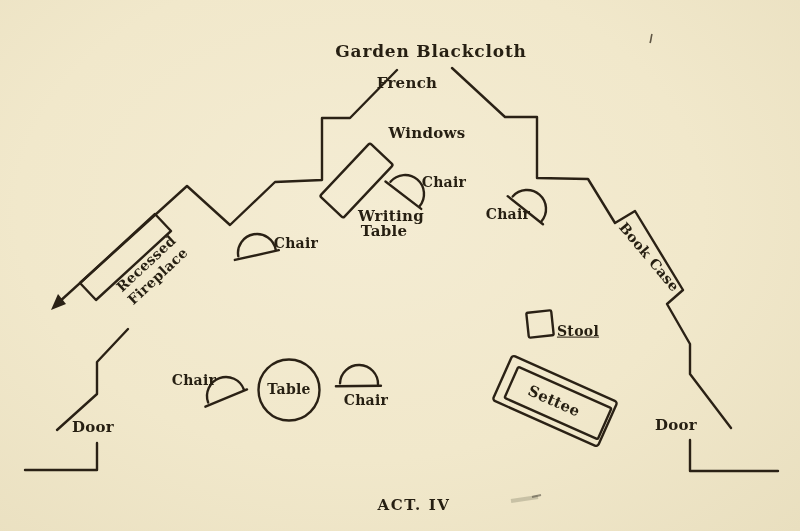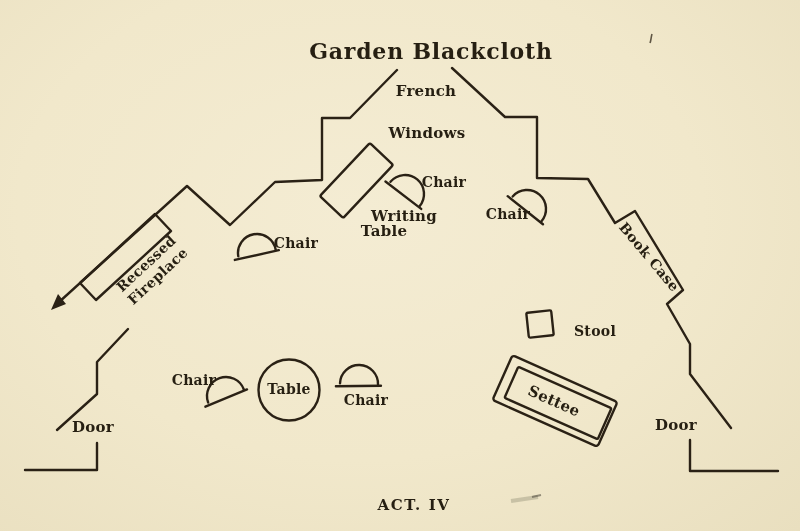--- a/index.html
+++ b/index.html
@@ -17,21 +17,21 @@
     transform:translate(-50%,-50%);
     font-weight:bold;
     color:#261f12;
     font-size:14px;
     letter-spacing:.3px;
     white-space:nowrap;
     text-align:center;
     line-height:1.2;
   }
   .md{font-size:15px;}
-  .lg{font-size:22px;letter-spacing:.8px;}
+  .lg{font-size:17px;letter-spacing:.8px;}
   .rot-fireplace{transform:translate(-50%,-50%) rotate(-43deg);}
   .rot-bookcase{transform:translate(-50%,-50%) rotate(50deg);}
   .rot-settee{transform:translate(-50%,-50%) rotate(24deg);}
   .two-line span{display:block;}
   .caption{letter-spacing:1.6px;}
 </style>
 </head>
 <body>
 
 <div class="page">
@@ -77,41 +77,41 @@
       <line class="ink" x1="-23" y1="3" x2="22" y2="1"></line>
     </g>
 
     <path d="M652 34 C651 37 651 41 650 43" stroke="#3a3122" stroke-width="1.6" fill="none" opacity="0.8"></path>
     <path d="M511 501 L538 497" stroke="#8f8c72" stroke-width="4" fill="none" opacity="0.4"></path>
     <path d="M532 497 L541 495" stroke="#575245" stroke-width="1.8" fill="none" opacity="0.6"></path>
   </svg>
 
   <div class="label lg" style="left:431px;top:51px;">Garden Blackcloth</div>
 
-  <div class="label md" style="left:426px;top:83px;margin-top:8px;">French</div>
+  <div class="label md" style="left:407px;top:83px;">French</div>
   <div class="label md" style="left:427px;top:119px;margin-top:14px;">Windows</div>
 
 
   <div class="label two-line rot-fireplace" style="left:152px;top:270px;">
     <span>Recessed</span>
     <span>Fireplace</span>
   </div>
 
   <div class="label" style="left:296px;top:243px;">Chair</div>
 
   <div class="label" style="left:444px;top:182px;">Chair</div>
 
-  <div class="label md" style="left:404px;top:216px;">Writing</div>
+  <div class="label md" style="left:391px;top:216px;">Writing</div>
   <div class="label md" style="left:384px;top:231px;">Table</div>
 
   <div class="label" style="left:508px;top:214px;">Chair</div>
 
   <div class="label rot-bookcase" style="left:649px;top:257px;">Book Case</div>
 
-  <div class="label" style="left:595px;top:331px;">Stool</div>
+  <div class="label" style="left:578px;top:331px;text-decoration:underline;">Stool</div>
 
   <div class="label md rot-settee" style="left:554px;top:401px;">Settee</div>
 
   <div class="label" style="left:194px;top:380px;">Chair</div>
 
   <div class="label" style="left:289px;top:389px;">Table</div>
 
   <div class="label" style="left:366px;top:400px;">Chair</div>
 
   <div class="label md" style="left:93px;top:427px;">Door</div>

